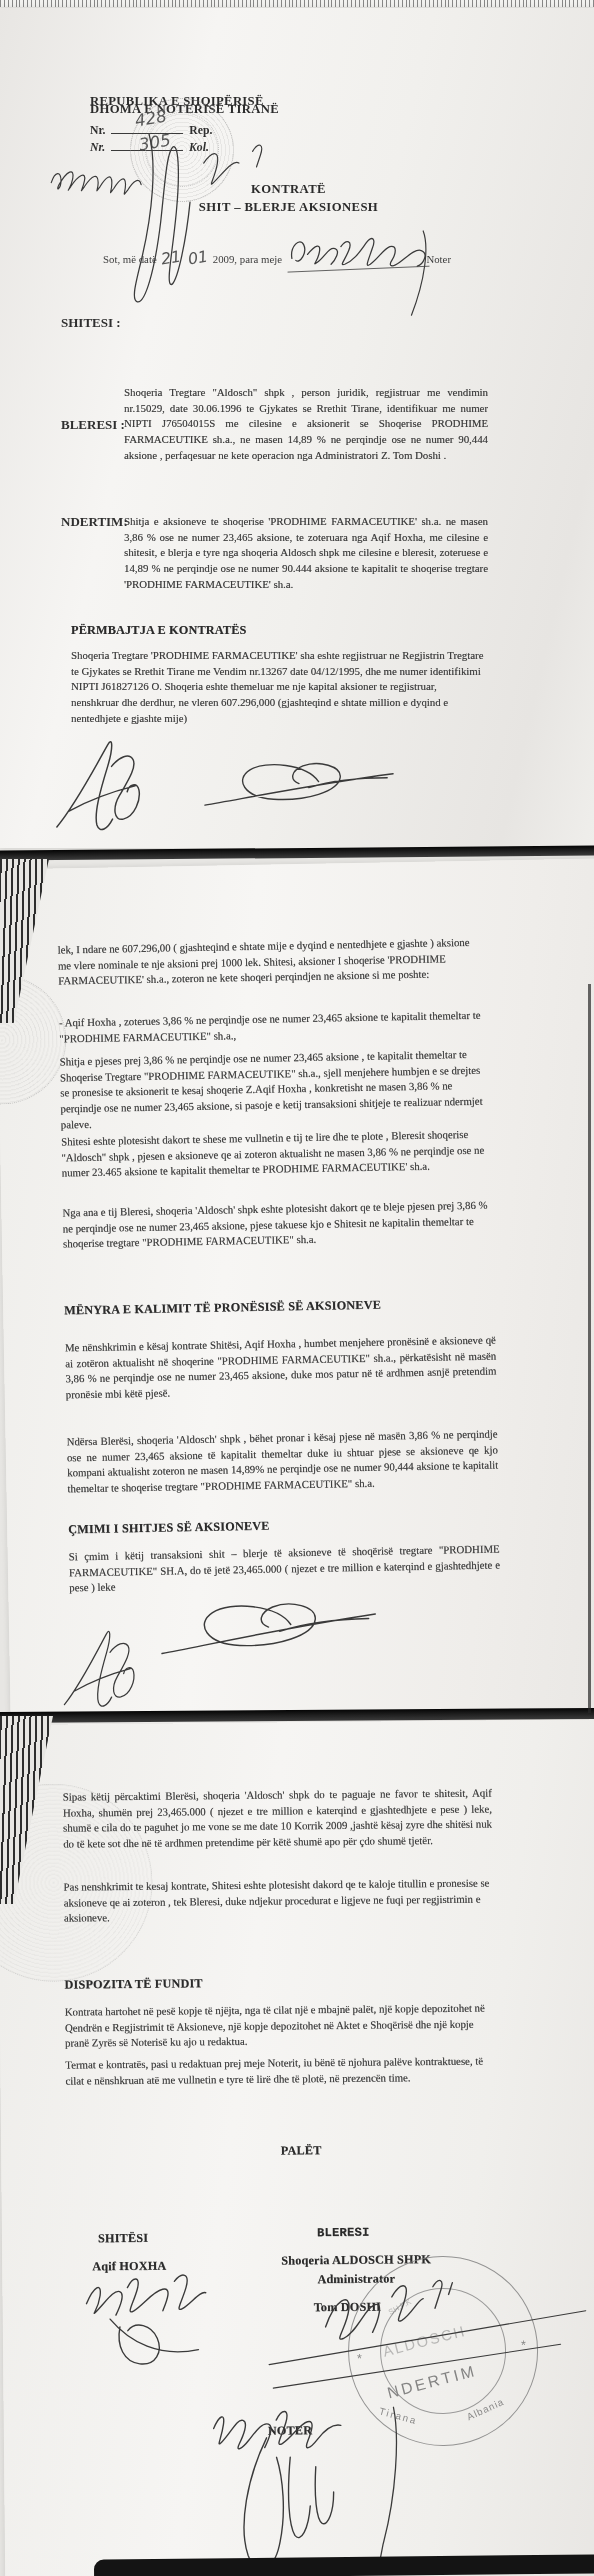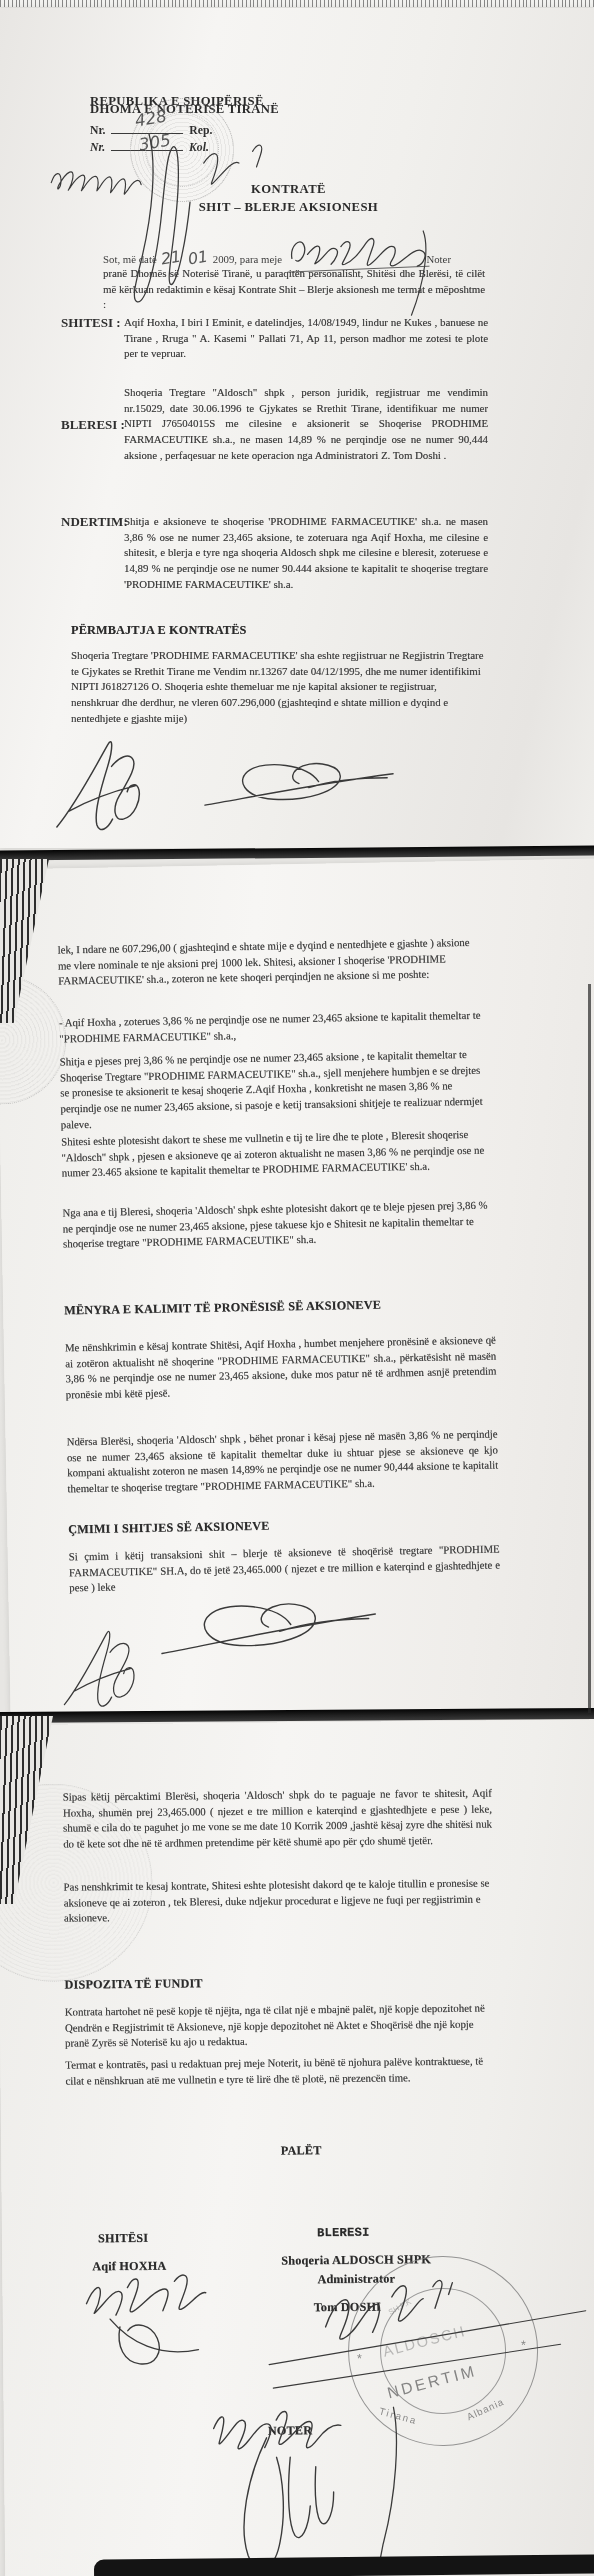--- a/index.html
+++ b/index.html
@@ -82,24 +82,22 @@
       <span class="hand hw-num" style="font-size:15.7px;margin:0 2px;">01</span>
       <span>2009, para meje</span>
       <span style="display:inline-block;width:139px;"></span>
       <span>Noter</span>
     </div>
     <svg class="abs sig" style="top:217px;left:286px;" width="147" height="54" viewBox="0 0 150 55">
       <path stroke-width="1.3" stroke="#4a4a4a" d="M6 34 C4 22 14 12 18 20 C22 28 14 40 10 36 M22 30 C30 20 36 18 34 28 C32 38 26 42 32 38 C40 32 44 22 50 24 C56 26 50 36 46 40 M56 22 C62 14 68 16 64 26 C60 36 54 42 60 40 C70 36 76 26 82 18 C88 10 92 14 88 24 C84 36 80 44 86 40 C94 34 100 24 106 22 C114 20 112 30 108 36 C104 42 108 44 116 38 C124 32 132 24 138 26 C146 29 140 40 134 42"></path>
       <path stroke-width="0.8" stroke="#7a7a7a" d="M2 48 L146 42"></path>
       <path stroke-width="1.2" stroke="#4a4a4a" d="M140 6 C146 22 142 56 128 92"></path>
     </svg>
-    <div class="abs txt" style="top:258px;left:103px;width:382px;">pranë Dhomës së Noterisë Tiranë, u paraqitën personalisht, Shitësi dhe Blerësi, të cilët më kërkuan redaktimin e kësaj Kontrate Shit – Blerje aksionesh me termat e mëposhtme :</div>
 
     <div class="abs lbl" style="top:307px;left:61px;">SHITESI :</div>
-    <div class="abs txt" style="top:307px;left:124px;width:364px;">Aqif Hoxha, I biri I Eminit, e datelindjes, 14/08/1949, lindur ne Kukes , banuese ne Tirane , Rruga " A. Kasemi " Pallati 71, Ap 11, person madhor me zotesi te plote per te vepruar.</div>
 
     <div class="abs lbl" style="top:377px;left:61px;margin-top:32px;">BLERESI :</div>
     <div class="abs txt" style="top:377px;left:124px;width:364px;">Shoqeria Tregtare "Aldosch" shpk , person juridik, regjistruar me vendimin nr.15029, date 30.06.1996 te Gjykates se Rrethit Tirane, identifikuar me numer NIPTI J76504015S me cilesine e aksionerit se Shoqerise  PRODHIME FARMACEUTIKE sh.a., ne masen 14,89 % ne perqindje ose  ne numer  90,444 aksione , perfaqesuar ne kete operacion  nga Administratori Z. Tom Doshi .</div>
 
     <div class="abs lbl" style="top:506px;left:61px;">NDERTIM:</div>
     <div class="abs txt" style="top:506px;left:124px;width:364px;">Shitja e aksioneve te shoqerise 'PRODHIME FARMACEUTIKE' sh.a. ne masen 3,86 % ose ne numer 23,465  aksione, te zoteruara nga Aqif Hoxha, me cilesine e shitesit, e blerja e tyre nga shoqeria Aldosch shpk me cilesine e bleresit, zoteruese e 14,89 % ne perqindje ose ne numer 90.444 aksione te kapitalit te shoqerise tregtare 'PRODHIME FARMACEUTIKE' sh.a.</div>
 
     <div class="abs hd" style="top:615px;left:71px;">PËRMBAJTJA E KONTRATËS</div>
     <div class="abs txt left" style="top:640px;left:71px;width:416px;">Shoqeria Tregtare 'PRODHIME FARMACEUTIKE' sha eshte regjistruar ne Regjistrin  Tregtare te Gjykates se Rrethit Tirane me Vendim nr.13267 date 04/12/1995, dhe me numer identifikimi NIPTI J61827126 O. Shoqeria eshte themeluar me nje kapital aksioner te regjistruar, nenshkruar dhe derdhur, ne vleren 607.296,000 (gjashteqind e shtate million e dyqind e nentedhjete e gjashte mije)</div>
 

